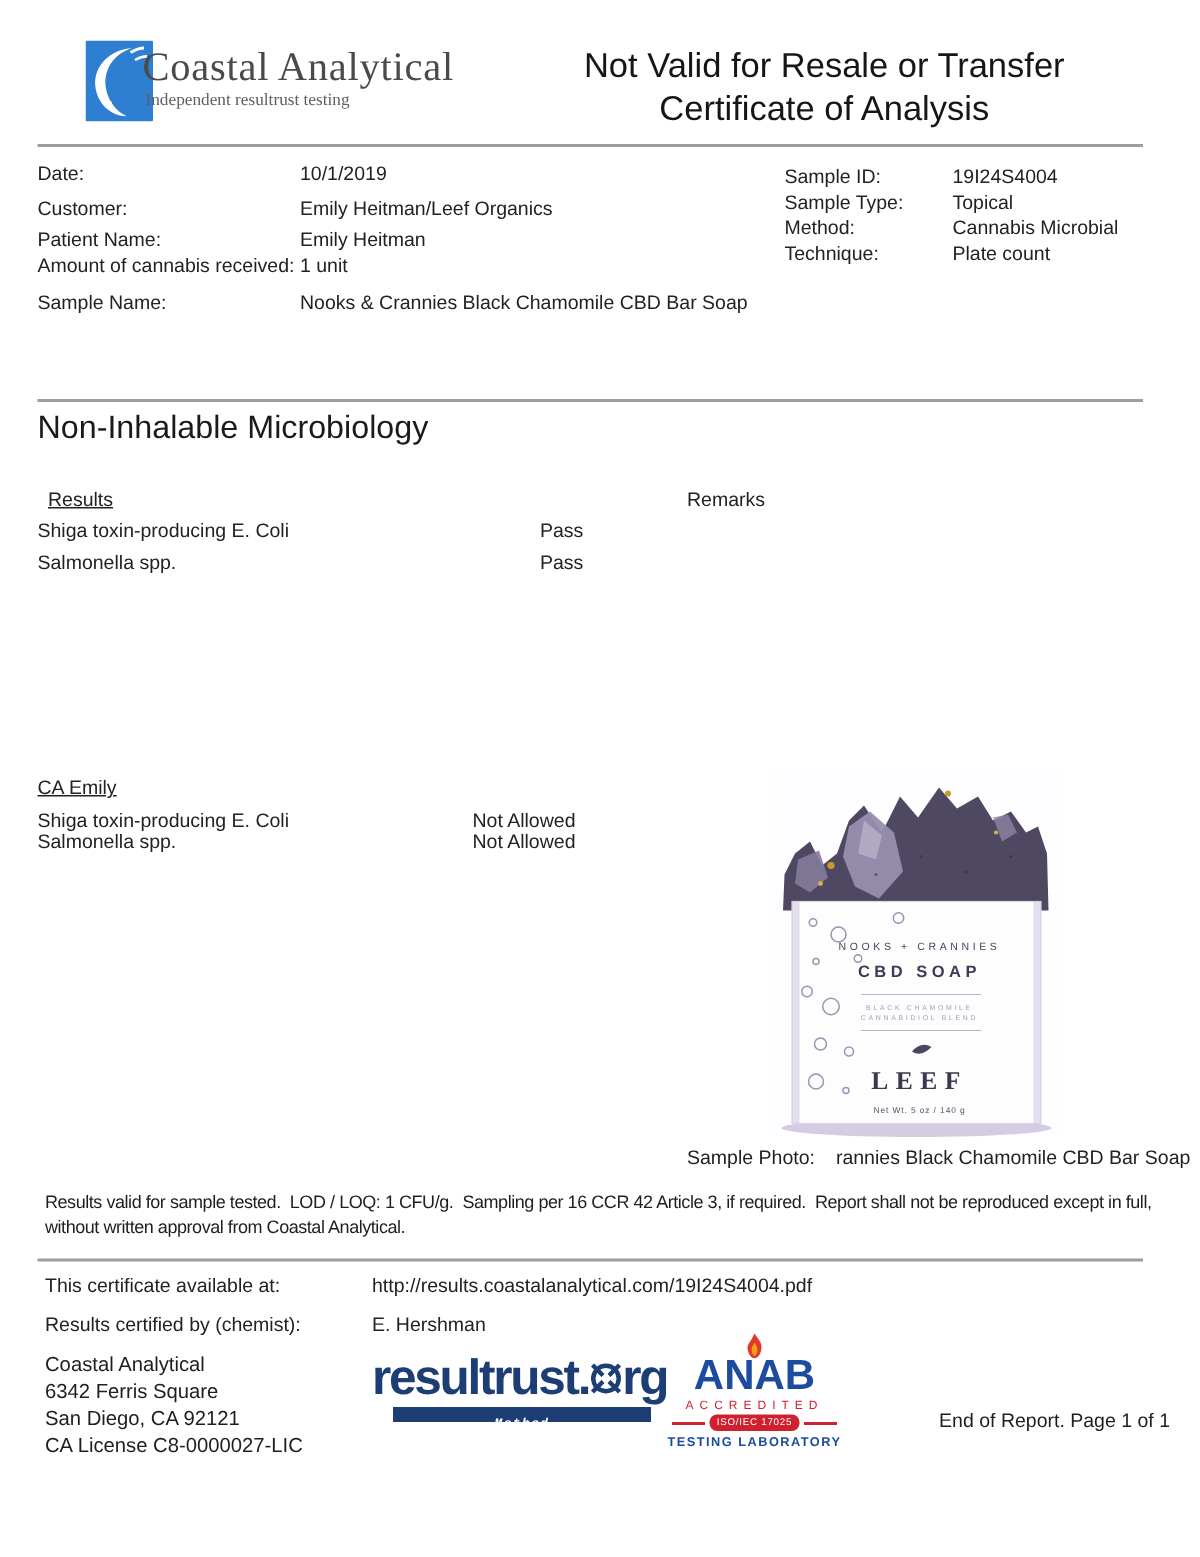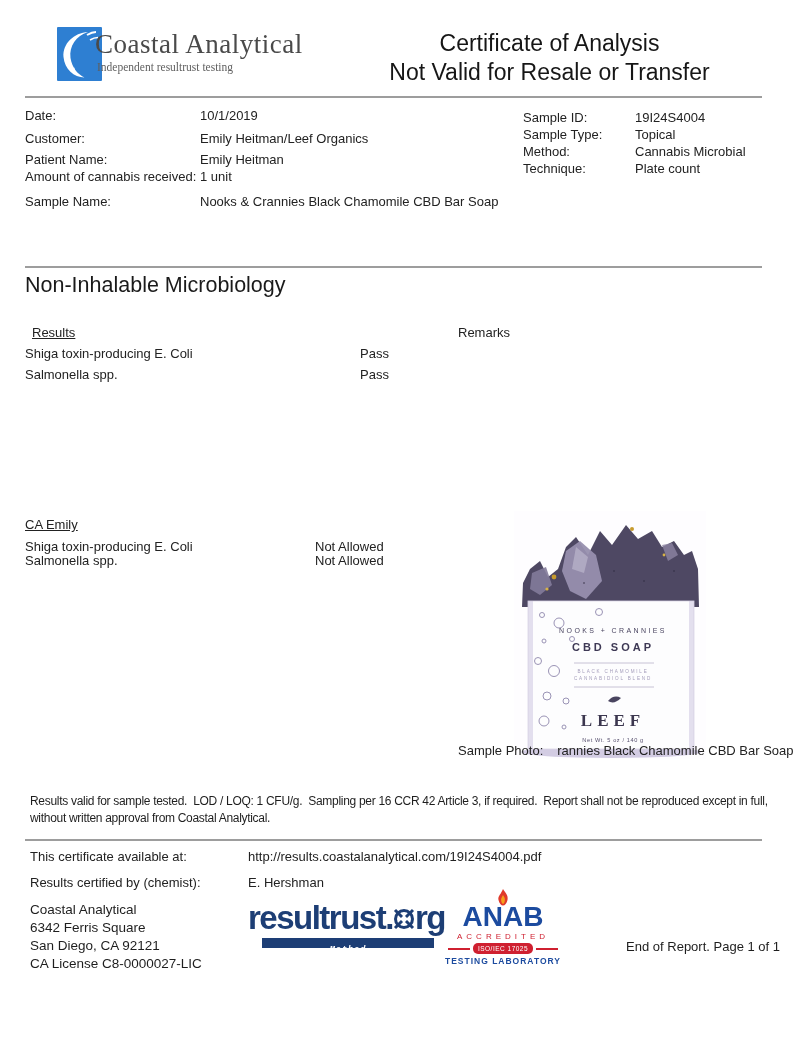--- a/index.html
+++ b/index.html
@@ -30,21 +30,21 @@
   #section-heading{left:25px;top:273px;font-size:21.5px;color:#1a1a1a;}
   .col-head{font-size:13px;}
   .u{text-decoration:underline;}
   .rrow{left:25px;height:16px;font-size:13px;}
   .rrow .analyte{position:absolute;left:0;white-space:nowrap;}
   .rrow .result{position:absolute;left:335px;white-space:nowrap;}
   .lrow .result{position:absolute;left:290px;white-space:nowrap;text-align:right;}
 
   
   #sample-photo{left:514px;top:511px;width:192px;height:248px;}
-  #photo-caption{left:458px;top:743px;font-size:13px;}
+  #photo-caption{left:458px;top:764px;font-size:13px;}
   #photo-caption .cap-val{margin-left:14px;}
 
   
   #disclaimer{left:30px;top:793px;width:748px;font-size:12px;line-height:17px;letter-spacing:-0.3px;color:#1e1e1e;white-space:pre-wrap;}
   .crow{left:30px;font-size:13px;height:16px;}
   .crow .lbl{position:absolute;left:0;white-space:nowrap;text-align:center;}
   .crow .val{position:absolute;left:218px;white-space:nowrap;}
 
   
   #address{left:30px;top:901px;font-size:13.5px;line-height:18px;color:#1e1e1e;}
@@ -73,22 +73,22 @@
       <rect width="45" height="54" fill="#2e7fd2" rx="1"></rect>
       <path d="M31 5 C19 9 12 19 13.5 31 C15 41 21 47.5 27.5 50.5 C17 50.5 7.5 42 6.5 30 C5.5 16.5 17 5.8 31 5 Z" fill="#ffffff"></path>
       <path d="M30 8 q5 -3 9 -3" stroke="#ffffff" stroke-width="2" fill="none"></path>
       <path d="M33 13 q4 -2.5 8 -2.5" stroke="#ffffff" stroke-width="1.6" fill="none"></path>
       <path d="M17 40 l2 6 l-4 -2 Z" fill="#ffffff"></path>
     </svg>
   </div>
   <div id="brand-name" class="abs nw">Coastal Analytical</div>
   <div id="brand-tagline" class="abs nw">Independent resultrust testing</div>
   <div id="doc-title" class="abs">
+    <div>Not Valid for Resale or Transfer</div>
     <div>Certificate of Analysis</div>
-    <div>Not Valid for Resale or Transfer</div>
   </div>
   <div id="rule1" class="abs rule"></div>
 
   <div class="abs irow il" style="left:25px;top:108px;">
     <span class="lbl">Date:</span>
     <span class="val">10/1/2019</span>
   </div>
   <div class="abs irow il" style="left:25px;top:131px;">
     <span class="lbl">Customer:</span>
     <span class="val">Emily Heitman/Leef Organics</span>

